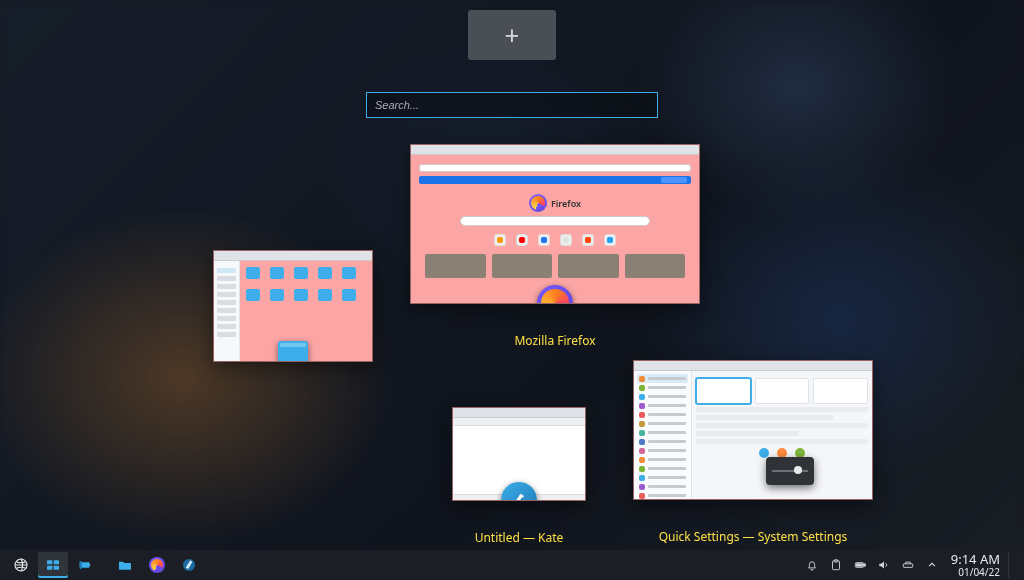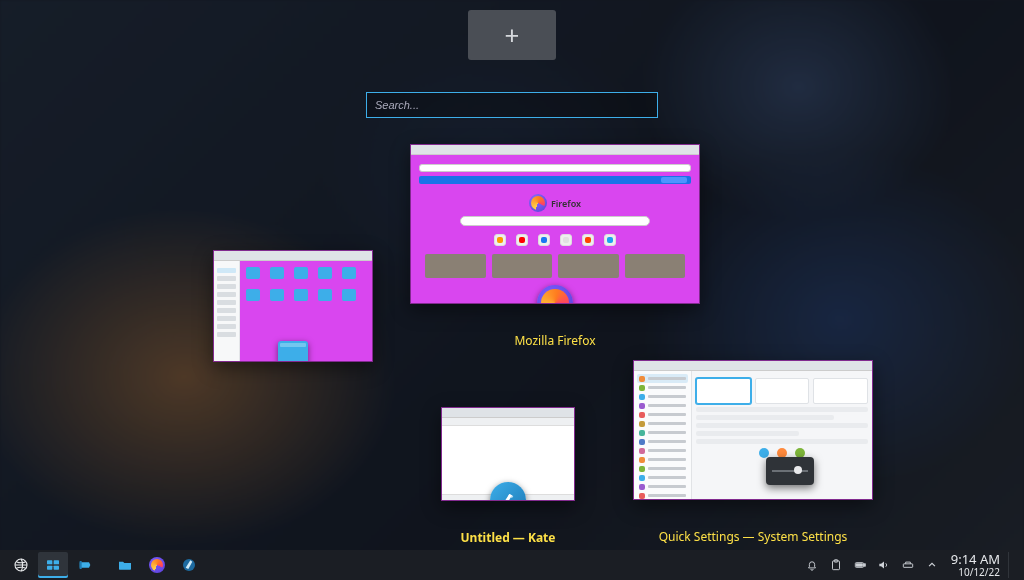--- a/index.html
+++ b/index.html
@@ -52,21 +52,21 @@
 }
 .search input {
   flex: 1; background: transparent; border: none; outline: none;
   color: #eee; font-size: 11px;
 }
 .search input::placeholder { color: #aab; font-style: italic; }
 
 
 .tile { position: absolute; text-align: center; }
 .tile .thumb {
-  background: #d946ef; border: 1px solid rgba(0,0,0,.4);
+  background: #fca5a5; border: 1px solid rgba(0,0,0,.4);
   box-shadow: 0 6px 18px rgba(0,0,0,.45);
   position: relative; overflow: hidden;
 }
 .tile .titlebar { height: 10px; background: #dfe3e7; border-bottom: 1px solid #ccc; }
 .tile .caption { margin-top: 28px; font-size: 12px; color: #fde047; }
 .tile .appicon {
   position: absolute; left: 50%; bottom: -18px; transform: translateX(-50%);
   width: 36px; height: 36px; border-radius: 50%;
   display: flex; align-items: center; justify-content: center;
   box-shadow: 0 2px 6px rgba(0,0,0,.5);
@@ -230,21 +230,21 @@
           <b></b>
           <b></b>
           <b></b>
           <b></b>
       </div>
     </div>
     <div class="do-prev"></div>
   </div>
 </div>
 
-<div class="tile" style="left:441px; top:407px;font-weight:bold;">
+<div class="tile" style="left:452px; top:407px;">
   <div class="thumb" style="width:134px; height:94px;">
     <div class="titlebar"></div>
     <div class="ka-body">
       <div class="ka-tool"></div>
       <div class="ka-area"></div>
       <div class="ka-status"></div>
     </div>
     <div class="appicon ic-kate">
       <svg class="svg" viewBox="0 0 24 24" fill="#fff">
           <path d="M3 20 14 3l4 2-9 15z"></path>
@@ -374,16 +374,16 @@
         <path d="M8 10V7h8v3"></path>
       </svg>
   </div>
   <div class="tray-ic">
     <svg class="svg" viewBox="0 0 24 24" fill="none" stroke="#cfd3d8" stroke-width="2">
         <path d="M7 14l5-5 5 5"></path>
       </svg>
   </div>
   <div class="clock">
     <div class="t">9:14 AM</div>
-    <div>10/12/22</div>
+    <div>01/04/22</div>
   </div>
   <div class="show-desktop"></div>
 </div>
 
 </body></html>

